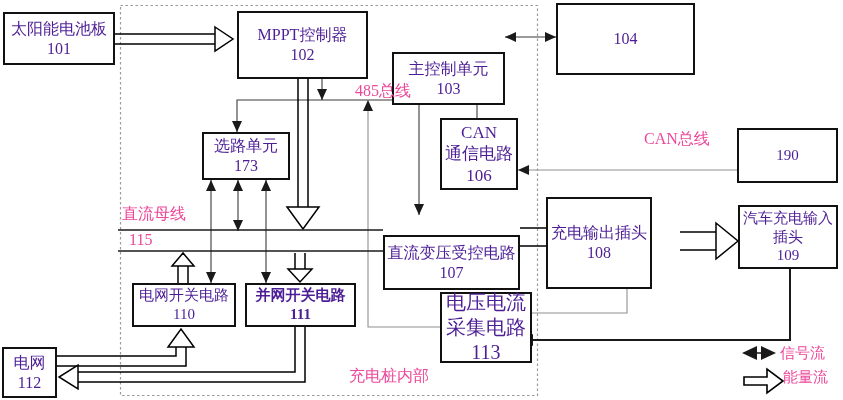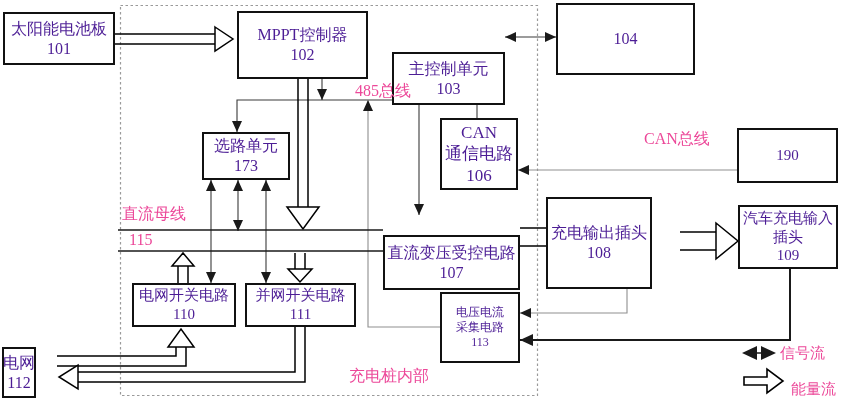--- a/index.html
+++ b/index.html
@@ -26,23 +26,23 @@
   #b101{left:3px;top:12px;width:112px;height:53px;}
   #b102{left:237px;top:11px;width:131px;height:68px;}
   #b103{left:392px;top:12px;width:113px;height:53px;margin-top:40px;}
   #b104{left:556px;top:3px;width:139px;height:72px;}
   #b105{left:194px;top:132px;width:88px;height:48px;margin-left:8px;}
   #b106{left:440px;top:118px;width:78px;height:72px;font-size:17px;}
   #b107{left:383px;top:215px;width:137px;height:55px;margin-top:20px;}
   #b108{left:546px;top:197px;width:106px;height:92px;}
   #b109{left:738px;top:205px;width:100px;height:64px;font-size:15px;}
   #b110{left:132px;top:283px;width:104px;height:44px;font-size:15px;}
-  #b111{left:245px;top:283px;width:111px;height:44px;font-size:15px;}
-  #b112{left:2px;top:347px;width:34px;height:51px;}
-  #b113{left:440px;top:292px;width:80px;height:71px;font-size:12px;}
+  #b111{left:245px;top:283px;width:111px;height:44px;font-size:15px;font-weight:bold;}
+  #b112{left:2px;top:347px;width:55px;height:51px;}
+  #b113{left:440px;top:292px;width:92px;height:71px;font-size:20px;}
   #b114{left:737px;top:128px;width:101px;height:55px;font-size:15px;}
 </style>
 </head>
 <body>
 
 <div id="stage">
 
   <svg id="border-rect" width="843" height="400">
     <rect x="120.5" y="5.5" width="417" height="390" fill="none" stroke="#9a9a9a" stroke-width="1.2" stroke-dasharray="2.5,2.5"></rect>
   </svg>
@@ -205,15 +205,15 @@
   <div class="box" id="b114">
     <span>190</span>
   </div>
 
   <div class="lbl" style="left:355px;top:81px;">485总线</div>
   <div class="lbl" style="left:644px;top:129px;">CAN总线</div>
   <div class="lbl" style="left:122px;top:204px;font-family:Liberation Serif, serif;">直流母线</div>
   <div class="lbl" style="left:129px;top:231px;">115</div>
   <div class="lbl" style="left:349px;top:366px;">充电桩内部</div>
   <div class="lbl small" style="left:780px;top:344px;">信号流</div>
-  <div class="lbl small" style="left:783px;top:380px;margin-left:8px;">能量流</div>
+  <div class="lbl small" style="left:783px;top:368px;">能量流</div>
 
 </div>
 
 </body></html>

